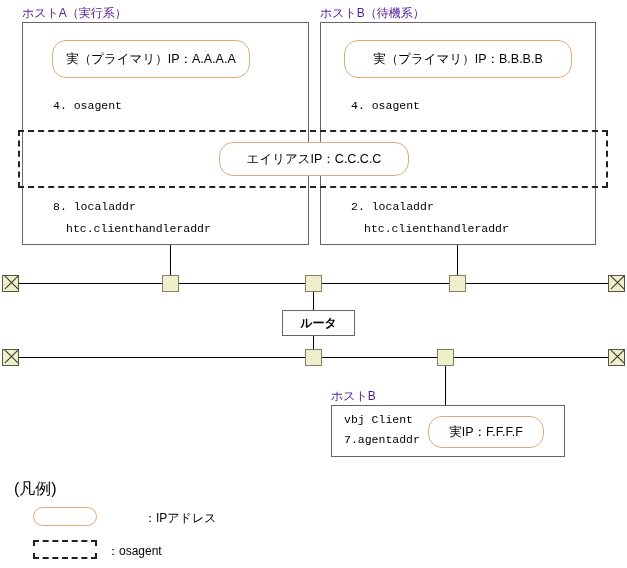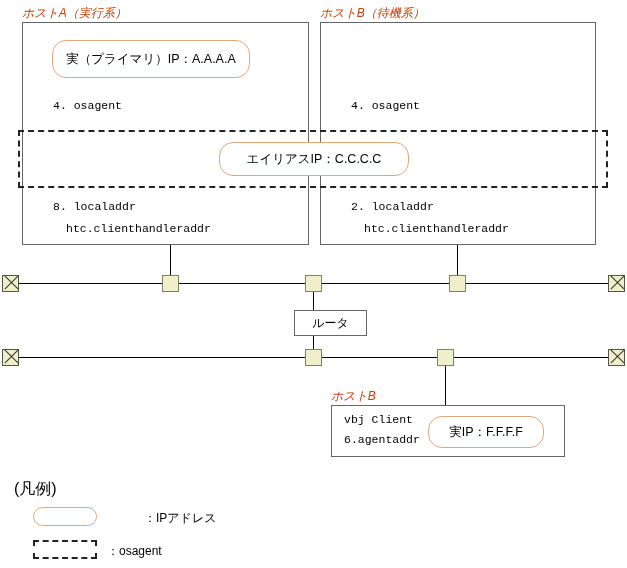--- a/index.html
+++ b/index.html
@@ -16,22 +16,21 @@
     color: #000000;
     overflow: hidden;
   }
 
   
   .host-label {
     position: absolute;
     font-size: 12px;
     line-height: 14px;
     white-space: nowrap;
-    color: #c2410c;
-    font-style: italic;
+    color: #4c1d95;
   }
   .host-box {
     position: absolute;
     border: 1.5px solid #666666;
     background: transparent;
     box-sizing: border-box;
   }
   .ipbox {
     position: absolute;
     border: 1.5px solid #e0a97b;
@@ -139,57 +138,58 @@
 
   <div class="host-label" style="left:22px; top:6px;">ホストA（実行系）</div>
   <div class="host-box" style="left:22px; top:22px; width:287px; height:223px;"></div>
   <div class="ipbox" style="left:52px; top:40px; width:198px; height:38px;">実（プライマリ）IP：A.A.A.A</div>
   <div class="plain-text" style="left:53px; top:99px;">4. osagent</div>
   <div class="plain-text" style="left:53px; top:200px;">8. localaddr</div>
   <div class="plain-text" style="left:66px; top:222px;">htc.clienthandleraddr</div>
 
   <div class="host-label" style="left:320px; top:6px;">ホストB（待機系）</div>
   <div class="host-box" style="left:320px; top:22px; width:276px; height:223px;"></div>
+  <div class="ipbox" style="left:344px; top:40px; width:228px; height:38px;">実（プライマリ）IP：B.B.B.B</div>
   <div class="plain-text" style="left:351px; top:99px;">4. osagent</div>
   <div class="plain-text" style="left:351px; top:200px;">2. localaddr</div>
   <div class="plain-text" style="left:364px; top:222px;">htc.clienthandleraddr</div>
 
   <div class="osagent-zone" style="left:18px; top:130px; width:590px; height:58px;"></div>
   <div class="ipbox" style="left:219px; top:142px; width:190px; height:34px; z-index:3;">エイリアスIP：C.C.C.C</div>
 
   <div class="vline" style="left:170px; top:245px; height:38px;"></div>
   <div class="vline" style="left:457px; top:245px; height:38px;"></div>
 
   <div class="bus" style="left:10px; top:283px; width:607px;"></div>
 
   <div class="term" style="left:2px; top:275px;"></div>
   <div class="term" style="left:608px; top:275px;"></div>
 
   <div class="tap" style="left:162px; top:275px; width:17px; height:17px;"></div>
   <div class="tap" style="left:305px; top:275px; width:17px; height:17px;"></div>
   <div class="tap" style="left:449px; top:275px; width:17px; height:17px;"></div>
 
   <div class="vline" style="left:313px; top:292px; height:18px;"></div>
-  <div class="router" style="left:294px; top:310px; width:73px; height:26px;">ルータ</div>
+  <div class="router" style="left:282px; top:310px; width:73px; height:26px;font-weight:bold;">ルータ</div>
   <div class="vline" style="left:313px; top:336px; height:20px;"></div>
 
   <div class="bus" style="left:10px; top:357px; width:607px;"></div>
 
   <div class="term" style="left:2px; top:349px;"></div>
   <div class="term" style="left:608px; top:349px;"></div>
 
   <div class="tap" style="left:305px; top:349px; width:17px; height:17px;"></div>
   <div class="tap" style="left:437px; top:349px; width:17px; height:17px;"></div>
 
   <div class="vline" style="left:445px; top:366px; height:39px;"></div>
 
   <div class="host-label" style="left:331px; top:389px;">ホストB</div>
   <div class="host-box" style="left:331px; top:405px; width:234px; height:52px;"></div>
   <div class="plain-text" style="left:344px; top:413px;">vbj Client</div>
-  <div class="plain-text" style="left:344px; top:433px;">6.agentaddr</div>
+  <div class="plain-text" style="left:344px; top:433px;">7.agentaddr</div>
   <div class="ipbox" style="left:428px; top:416px; width:116px; height:32px;">実IP：F.F.F.F</div>
 
   <div class="legend-title" style="left:14px; top:479px;">(凡例)</div>
 
   <div class="legend-swatch-round" style="left:33px; top:507px; width:64px; height:19px;"></div>
   <div class="legend-text" style="left:107px; top:510px;margin-left:37px;">：IPアドレス</div>
 
   <div class="legend-swatch-dash" style="left:33px; top:540px; width:64px; height:19px;"></div>
   <div class="legend-text" style="left:107px; top:543px;">：osagent</div>
 

